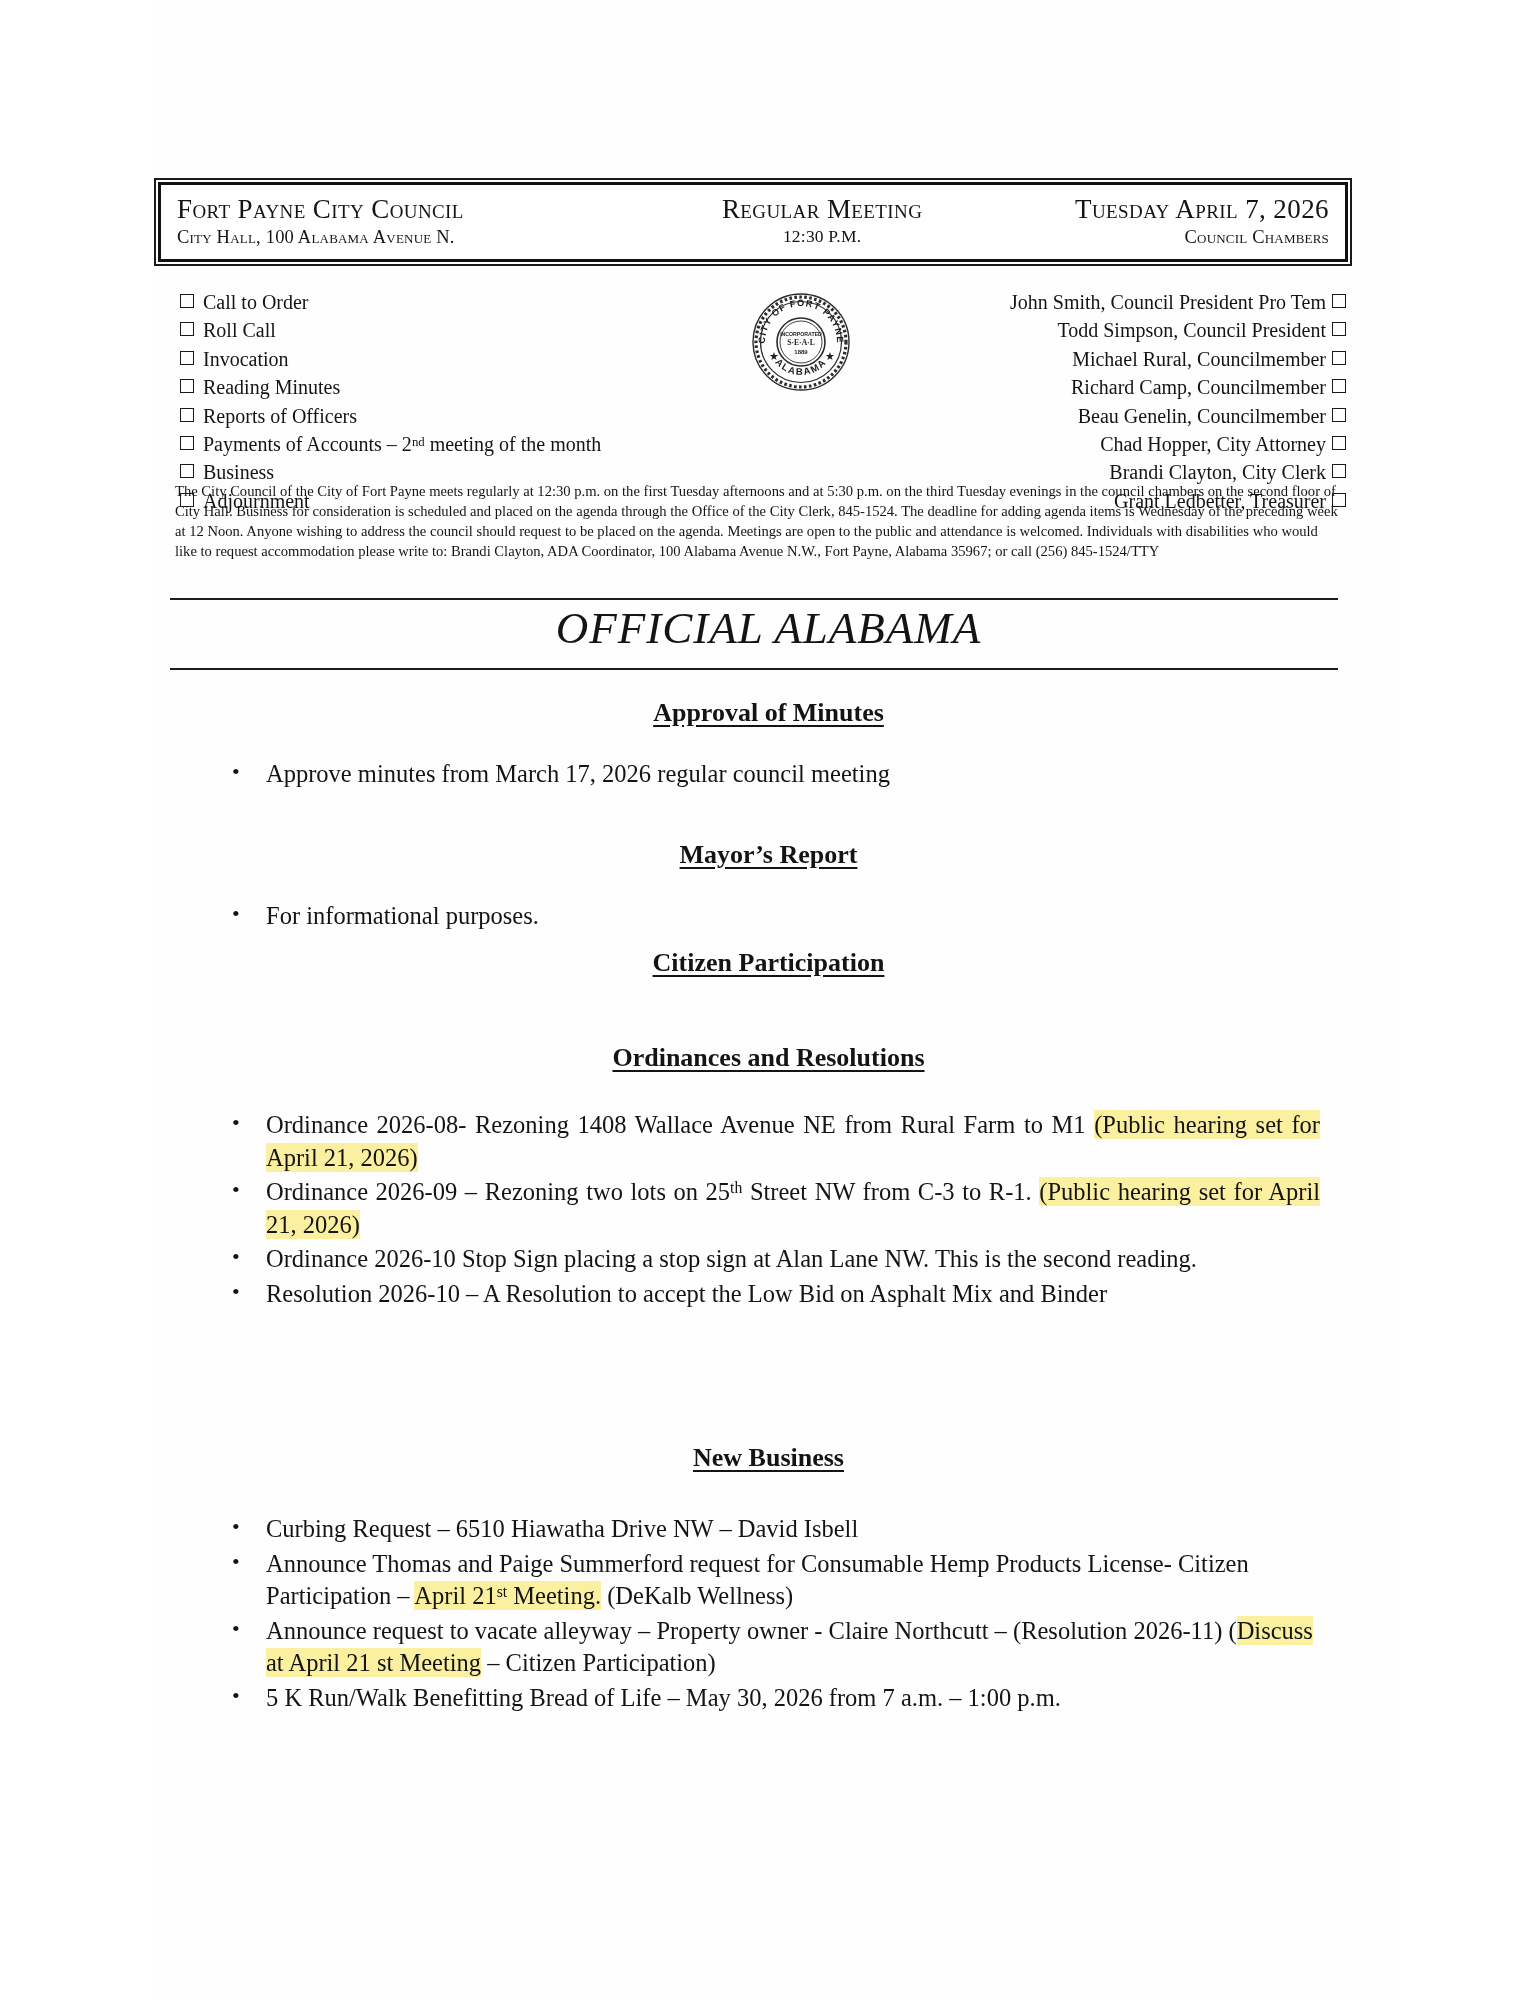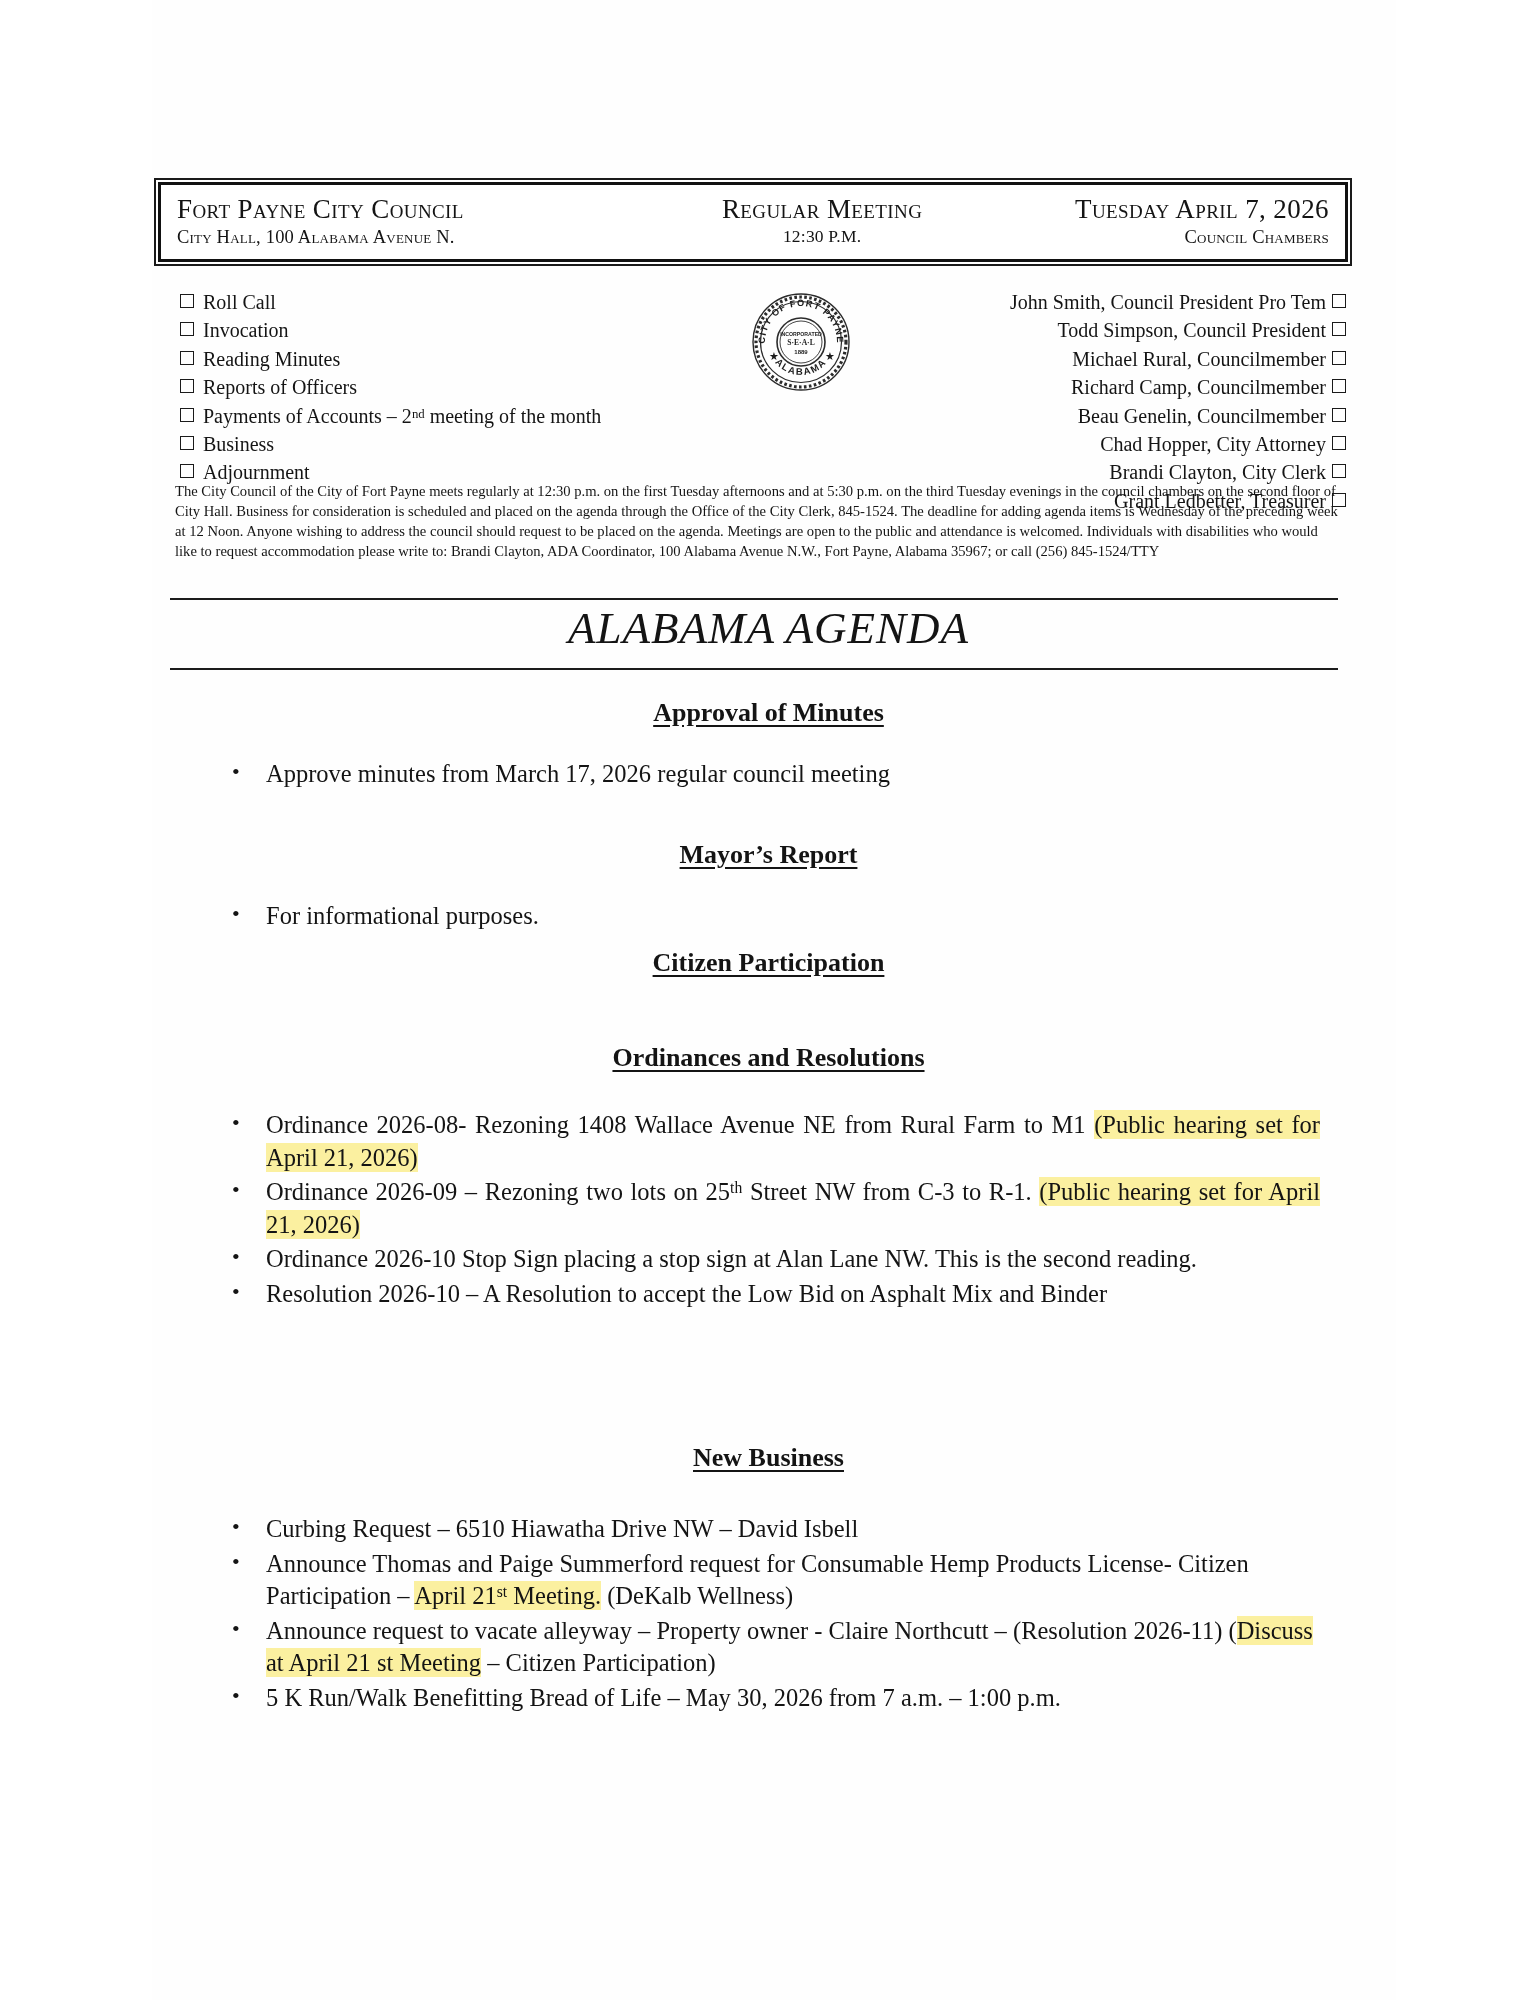--- a/index.html
+++ b/index.html
@@ -231,20 +231,23 @@
       <div class="mh-col mh-right">
         <div class="mh-line1">Tuesday April 7, 2026</div>
         <div class="mh-line2">Council Chambers</div>
       </div>
     </div>
   </div>
 
   <div class="infoblock">
 
     <div class="checklist">
+      <div class="checklist-item">
+        <span class="cbox"></span><span>Call to Order</span>
+      </div>
       <div class="checklist-item">
         <span class="cbox"></span><span>Roll Call</span>
       </div>
       <div class="checklist-item">
         <span class="cbox"></span><span>Invocation</span>
       </div>
       <div class="checklist-item">
         <span class="cbox"></span><span>Reading Minutes</span>
       </div>
       <div class="checklist-item">
@@ -294,21 +297,21 @@
       <div class="official-item"><span>Beau Genelin, Councilmember</span><span class="cbox2"></span></div>
       <div class="official-item"><span>Chad Hopper, City Attorney</span><span class="cbox2"></span></div>
       <div class="official-item"><span>Brandi Clayton, City Clerk</span><span class="cbox2"></span></div>
       <div class="official-item"><span>Grant Ledbetter, Treasurer</span><span class="cbox2"></span></div>
     </div>
   </div>
 
   <div class="fineprint">The City Council of the City of Fort Payne meets regularly at 12:30 p.m.  on the first Tuesday afternoons and at 5:30 p.m. on the third Tuesday evenings in the council chambers on the second floor of City Hall. Business for consideration is scheduled and placed on the agenda through the Office of the City Clerk, 845-1524. The deadline for adding agenda items is Wednesday of the preceding week at 12 Noon. Anyone wishing to address the council should request to be placed on the agenda. Meetings are open to the public and attendance is welcomed. Individuals with disabilities who would like to request accommodation please write to: Brandi Clayton, ADA Coordinator, 100 Alabama Avenue N.W., Fort Payne, Alabama 35967; or call (256) 845-1524/TTY</div>
 
   <div class="rule rule-top"></div>
-  <div class="agenda-title">ALABAMA AGENDA</div>
+  <div class="agenda-title">OFFICIAL ALABAMA</div>
   <div class="rule rule-bot"></div>
 
   <div class="body-area">
 
     <div class="blk" style="top:698px;">
       <div class="sec-head">Approval of Minutes</div>
       <ul class="bullets" style="margin-top:30px;">
         <li>Approve minutes from March 17, 2026 regular council meeting</li>
       </ul>
     </div>

